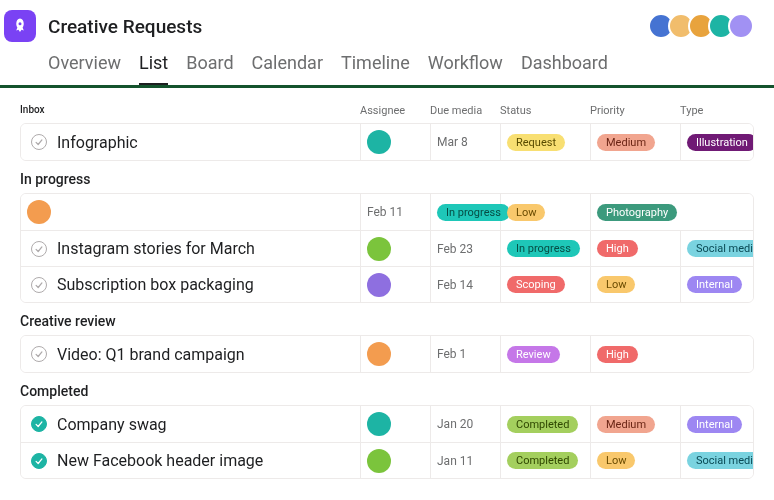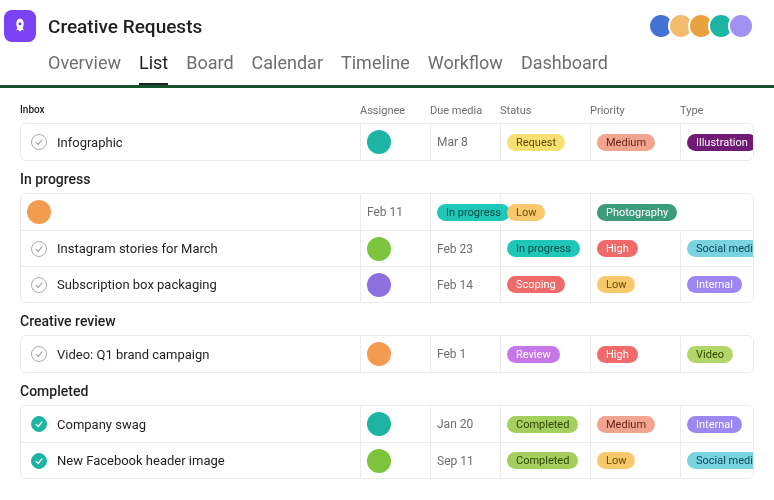--- a/index.html
+++ b/index.html
@@ -19,21 +19,21 @@
   .section-title { font-size: 14px; font-weight: 500; padding: 10px 0 6px 0; }
   .task-list { border: 1px solid #edeae9; border-radius: 6px; overflow: hidden; }
   .task-row { display: grid; grid-template-columns: 340px 70px 70px 90px 90px 1fr; align-items: center; min-height: 36px; border-top: 1px solid #edeae9; background:#fff; }
   .task-row:first-child { border-top: none; }
   .task-main { display: flex; align-items: center; padding: 6px 10px; border-right: 1px solid #edeae9; height:100%; }
   .cell { padding: 4px 6px; border-right: 1px solid #edeae9; height:100%; display:flex; align-items:center; }
   .cell:last-child { border-right:none; }
   .check { width: 16px; height: 16px; border-radius: 50%; border: 1.5px solid #afabac; margin-right: 10px; flex-shrink:0; display:flex; align-items:center; justify-content:center; }
   .check.done { background: #1db4a4; border-color: #1db4a4; }
   .check svg { width: 10px; height: 10px; }
-  .task-name { font-size: 13px; }
+  .task-name { font-size: 16px; }
   .assignee { width: 24px; height: 24px; border-radius: 50%; display:flex; align-items:center; justify-content:center; color:#fff; font-size:10px; }
   .due { font-size: 12px; color: #6d6e6f; }
   .pill { display: inline-block; padding: 2px 9px; border-radius: 10px; font-size: 11px; font-weight: 400; white-space: nowrap; }
 </style>
 </head>
 <body>
 
 <div class="header">
   <div class="header-top">
     <div class="project-icon">
@@ -184,23 +184,20 @@
           </div>
           <div class="cell">
             <span class="due">Feb 1</span>
           </div>
           <div class="cell">
             <span class="pill" style="background:#c577e8;color:#fff">Review</span>
           </div>
           <div class="cell">
             <span class="pill" style="background:#f06a6a;color:#fff">High</span>
           </div>
-          <div class="cell">
-            <span class="pill" style="background:#b3d66b;color:#2f4700">Video</span>
-          </div>
         </div>
       </div>
       <div class="section-title">Completed</div>
       <div class="task-list">
         <div class="task-row">
           <div class="task-main">
             <div class="check done">
               <svg viewBox="0 0 24 24" fill="none" stroke="#fff" stroke-width="3" stroke-linecap="round" stroke-linejoin="round">
                 <polyline points="5 13 10 18 19 7"></polyline>
               </svg>
@@ -229,21 +226,21 @@
               <svg viewBox="0 0 24 24" fill="none" stroke="#fff" stroke-width="3" stroke-linecap="round" stroke-linejoin="round">
                 <polyline points="5 13 10 18 19 7"></polyline>
               </svg>
             </div>
             <div class="task-name">New Facebook header image</div>
           </div>
           <div class="cell">
             <div class="assignee" style="background:#7bc43c"></div>
           </div>
           <div class="cell">
-            <span class="due">Sep 11</span>
+            <span class="due">Jan 11</span>
           </div>
           <div class="cell">
             <span class="pill" style="background:#a4cf5e;color:#2f4700">Completed</span>
           </div>
           <div class="cell">
             <span class="pill" style="background:#f9c86c;color:#6a4b00">Low</span>
           </div>
           <div class="cell">
             <span class="pill" style="background:#7ad3e0;color:#0a4a55">Social media</span>
           </div>

